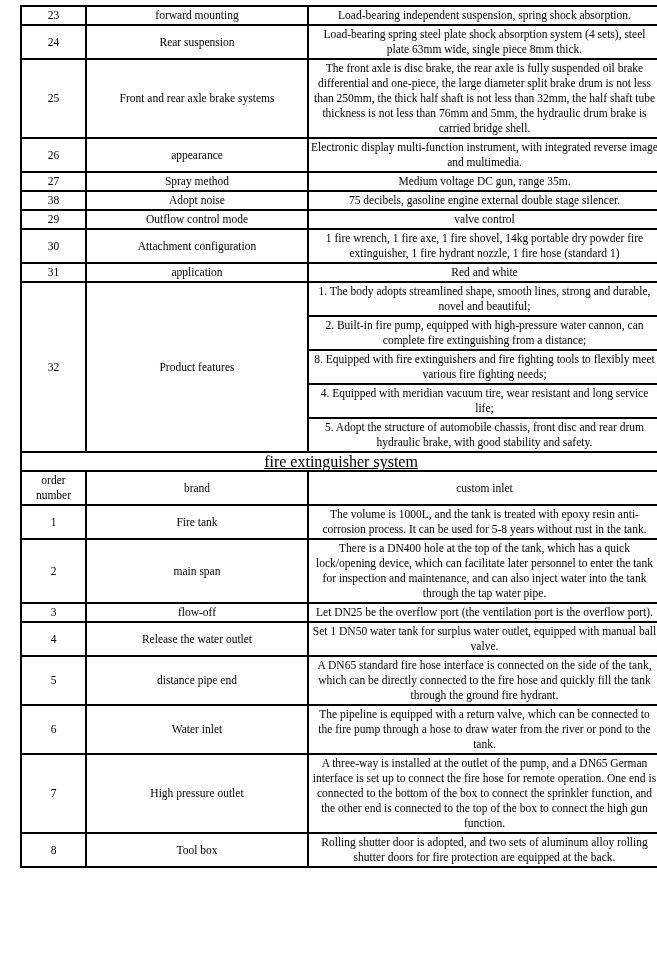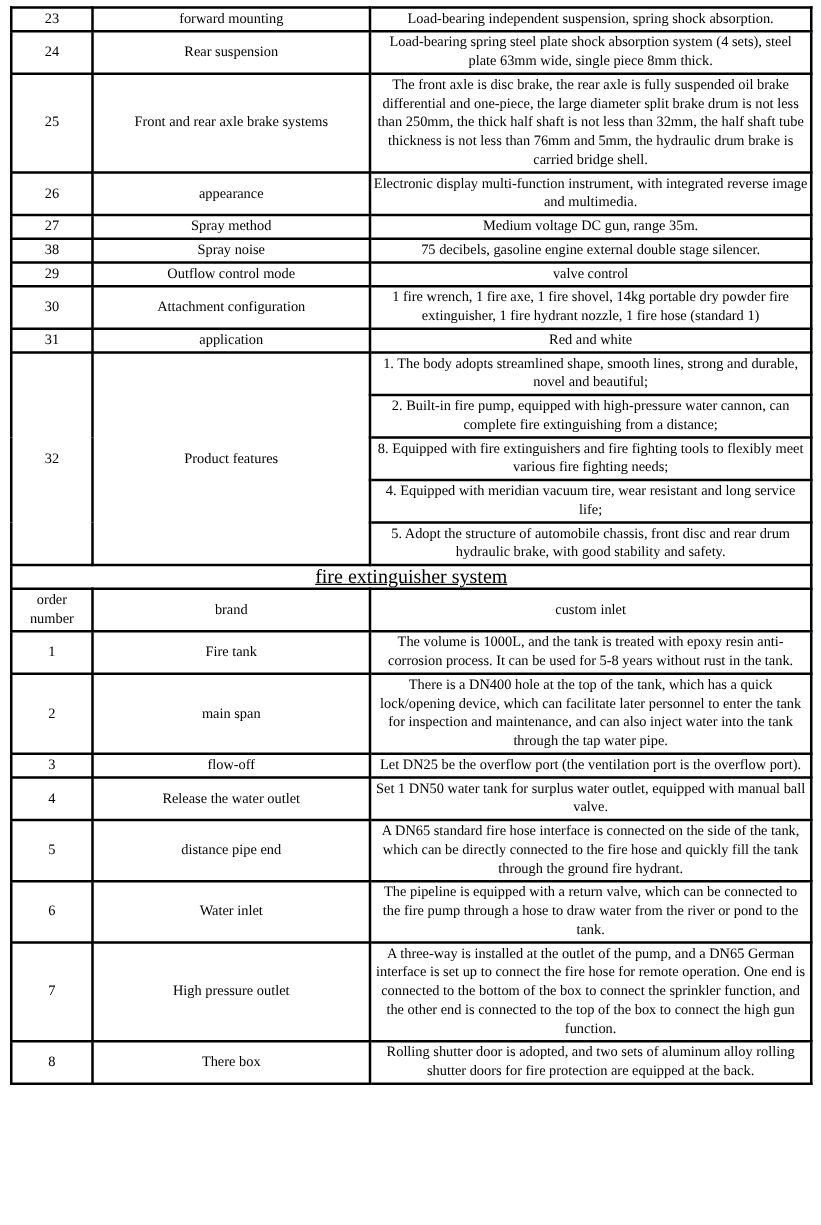--- a/index.html
+++ b/index.html
@@ -4,21 +4,21 @@
 <style>
   html, body { margin: 0; padding: 0; }
   body {
     width: 657px;
     height: 980px;
     background: #ffffff;
     font-family: "Liberation Serif", serif;
     color: #000000;
     overflow: hidden;
   }
-  .sheet { padding: 5px 0 0 8px; }
+  .sheet { padding: 5px 0 0 20px; }
   table.spec {
     border-collapse: collapse;
     table-layout: fixed;
     width: 640px;
     background: #ffffff;
   }
   table.spec col.c1 { width: 65px; }
   table.spec col.c2 { width: 222px; }
   table.spec col.c3 { width: 353px; }
   table.spec td {
@@ -63,21 +63,21 @@
           <td class="row-name">appearance</td>
           <td class="row-desc">Electronic display multi-function instrument, with integrated reverse image and multimedia.</td>
         </tr>
         <tr>
           <td class="row-no">27</td>
           <td class="row-name">Spray method</td>
           <td class="row-desc">Medium voltage DC gun, range 35m.</td>
         </tr>
         <tr>
           <td class="row-no">38</td>
-          <td class="row-name">Spray noise</td>
+          <td class="row-name">Adopt noise</td>
           <td class="row-desc">75 decibels, gasoline engine external double stage silencer.</td>
         </tr>
         <tr>
           <td class="row-no">29</td>
           <td class="row-name">Outflow control mode</td>
           <td class="row-desc">valve control</td>
         </tr>
         <tr>
           <td class="row-no">30</td>
           <td class="row-name">Attachment configuration</td>
@@ -143,18 +143,18 @@
           <td class="row-name">Water inlet</td>
           <td class="row-desc">The pipeline is equipped with a return valve, which can be connected to the fire pump through a hose to draw water from the river or pond to the tank.</td>
         </tr>
         <tr>
           <td class="row-no">7</td>
           <td class="row-name">High pressure outlet</td>
           <td class="row-desc">A three-way is installed at the outlet of the pump, and a DN65 German interface is set up to connect the fire hose for remote operation. One end is connected to the bottom of the box to connect the sprinkler function, and the other end is connected to the top of the box to connect the high gun function.</td>
         </tr>
         <tr>
           <td class="row-no">8</td>
-          <td class="row-name">There box</td>
+          <td class="row-name">Tool box</td>
           <td class="row-desc">Rolling shutter door is adopted, and two sets of aluminum alloy rolling shutter doors for fire protection are equipped at the back.</td>
         </tr>
       </tbody>
   </table>
 </div>
 
 </body></html>

